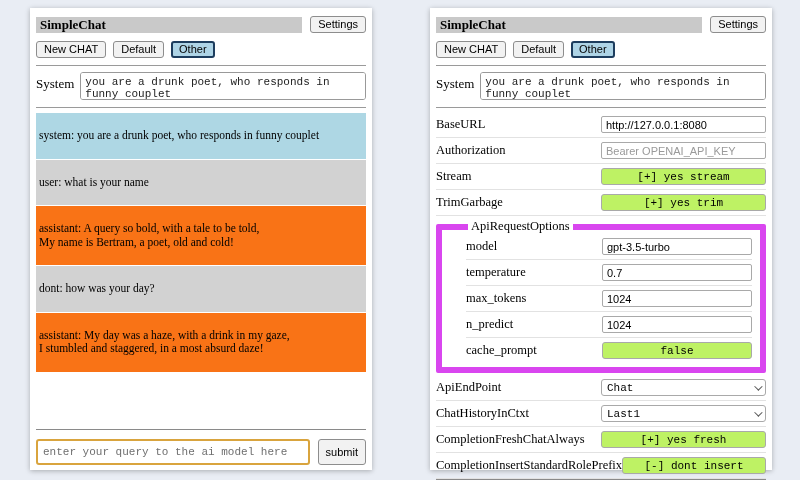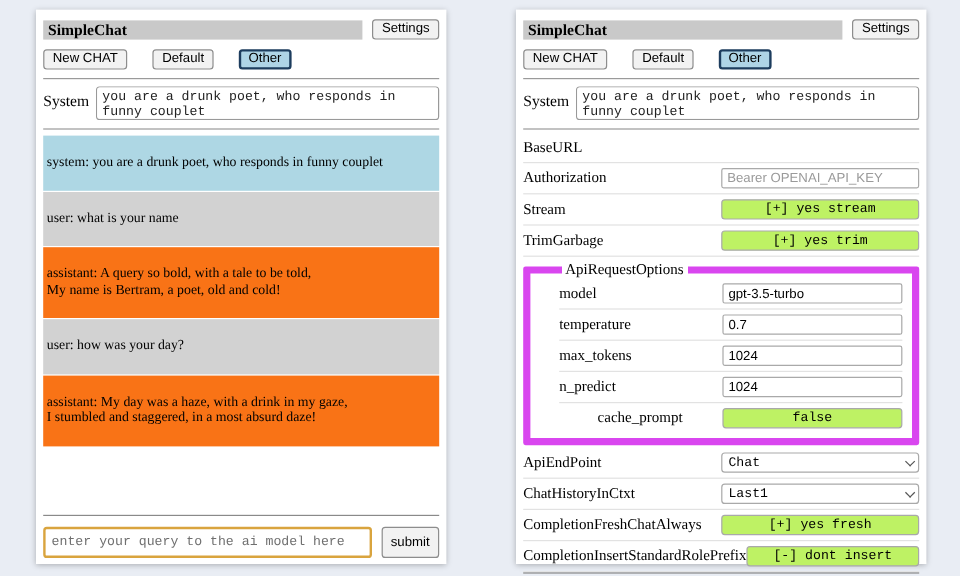--- a/index.html
+++ b/index.html
@@ -23,21 +23,21 @@
   .titlebox {
     flex:1; background:#c9c9c9; height:16px; line-height:15px;
     font-weight:bold; font-size:13px; padding:0 4px; color:#000;
   }
   .btn {
     font-family:"Liberation Sans", sans-serif;
     font-size:11px; color:#000;
     background:#f2f2f2; border:1px solid #8d8d8d; border-radius:3px;
     padding:1px 7px; line-height:13px; cursor:pointer;
   }
-  .toolbar { display:flex; gap:21px; margin:8px 0 7px 0; }
+  .toolbar { display:flex; gap:7px; margin:8px 0 7px 0; }
   .btn.active {
     background:#aed4e6; border:2px solid #1d3d5e; padding:0 6px;
   }
   .hline { border:0; border-top:1px solid #9a9a9a; margin:0; }
   
   .system-row { display:flex; gap:6px; margin:6px 0 7px 0; align-items:flex-start; }
   .system-label { font-size:13px; padding-top:4px; }
   .system-input {
     flex:1; height:28px; resize:none;
     font-family:"Liberation Mono", monospace; font-size:11px; color:#222;
@@ -97,21 +97,21 @@
   }
   .chev {
     width:6px; height:6px; border-right:1.4px solid #555; border-bottom:1.4px solid #555;
     transform:rotate(45deg) translateY(-2px); flex:0 0 auto;
   }
   fieldset.apireq {
     border:6px solid #d946ef; border-radius:2px;
     margin:3px 0 2px 0; padding:0 8px 4px 24px;
   }
   fieldset.apireq legend { font-size:12.5px; padding:0 3px; margin-left:2px; }
-  fieldset.apireq .srow:last-child { border-bottom:0;margin-left:32px; }
+  fieldset.apireq .srow:last-child { border-bottom:0; }
   fieldset.apireq .sinput, fieldset.apireq .toggle-btn { width:150px; }
 </style>
 </head>
 <body>
 
 <div class="wrap">
 
   <div class="panel">
     <div class="titlebar">
       <div class="titlebox">SimpleChat</div>
@@ -126,21 +126,21 @@
     <div class="system-row">
       <span class="system-label">System</span>
       <textarea class="system-input" spellcheck="false" style="">you are a drunk poet, who responds in funny couplet</textarea>
     </div>
     <hr class="hline">
     <div class="messages">
       <div class="msg system">system: you are a drunk poet, who responds in funny couplet</div>
       <div class="msg user">user: what is your name</div>
       <div class="msg assistant">assistant: A query so bold, with a tale to be told,
 My name is Bertram, a poet, old and cold!</div>
-      <div class="msg user">user: how was your day?</div>
+      <div class="msg user">dont: how was your day?</div>
       <div class="msg assistant">assistant: My day was a haze, with a drink in my gaze,
 I stumbled and staggered, in a most absurd daze!</div>
     </div>
     <div class="query-row">
       <input class="query-input focused" type="text" spellcheck="false" placeholder="enter your query to the ai model here" style="">
       <button class="submit-btn">submit</button>
     </div>
   </div>
 
   <div class="panel">
@@ -156,20 +156,21 @@
     <hr class="hline">
     <div class="system-row">
       <span class="system-label">System</span>
       <textarea class="system-input" spellcheck="false" style="">you are a drunk poet, who responds in funny couplet</textarea>
     </div>
     <hr class="hline">
 
     <div class="settings">
       <div class="srow">
         <span class="slabel">BaseURL</span>
+        <input class="sinput" type="text" spellcheck="false" value="http://127.0.0.1:8080" style="">
       </div>
       <div class="srow">
         <span class="slabel">Authorization</span>
         <input class="sinput" type="text" spellcheck="false" placeholder="Bearer OPENAI_API_KEY" style="">
       </div>
       <div class="srow">
         <span class="slabel">Stream</span>
         <button class="toggle-btn">[+] yes stream</button>
       </div>
       <div class="srow">

